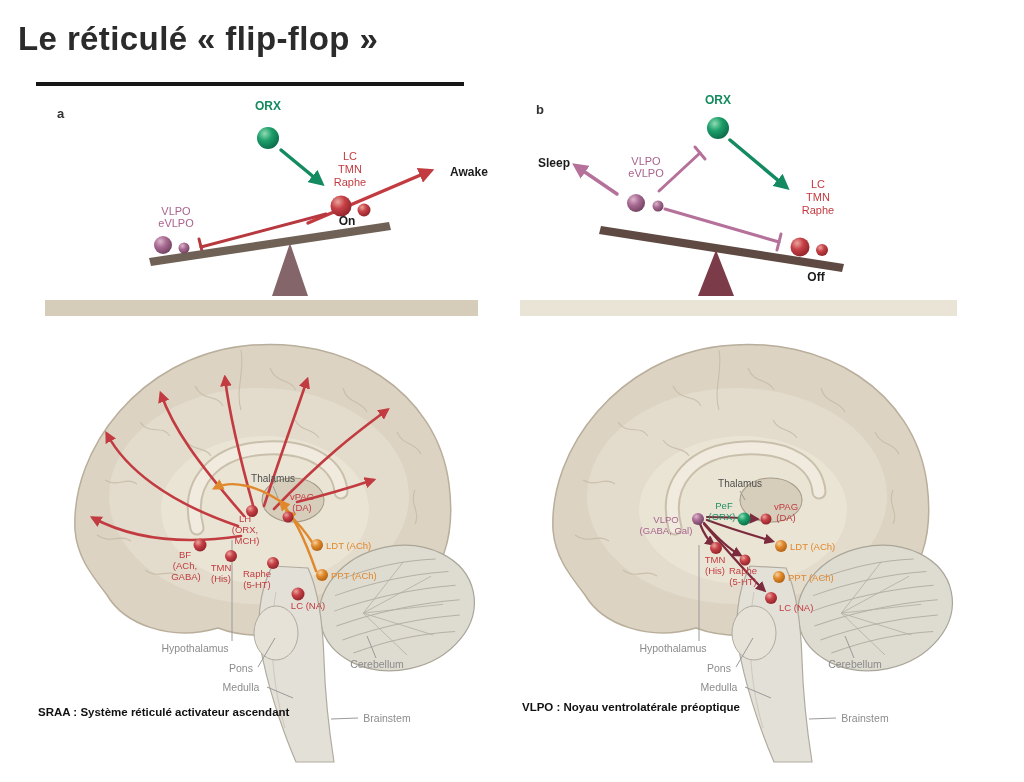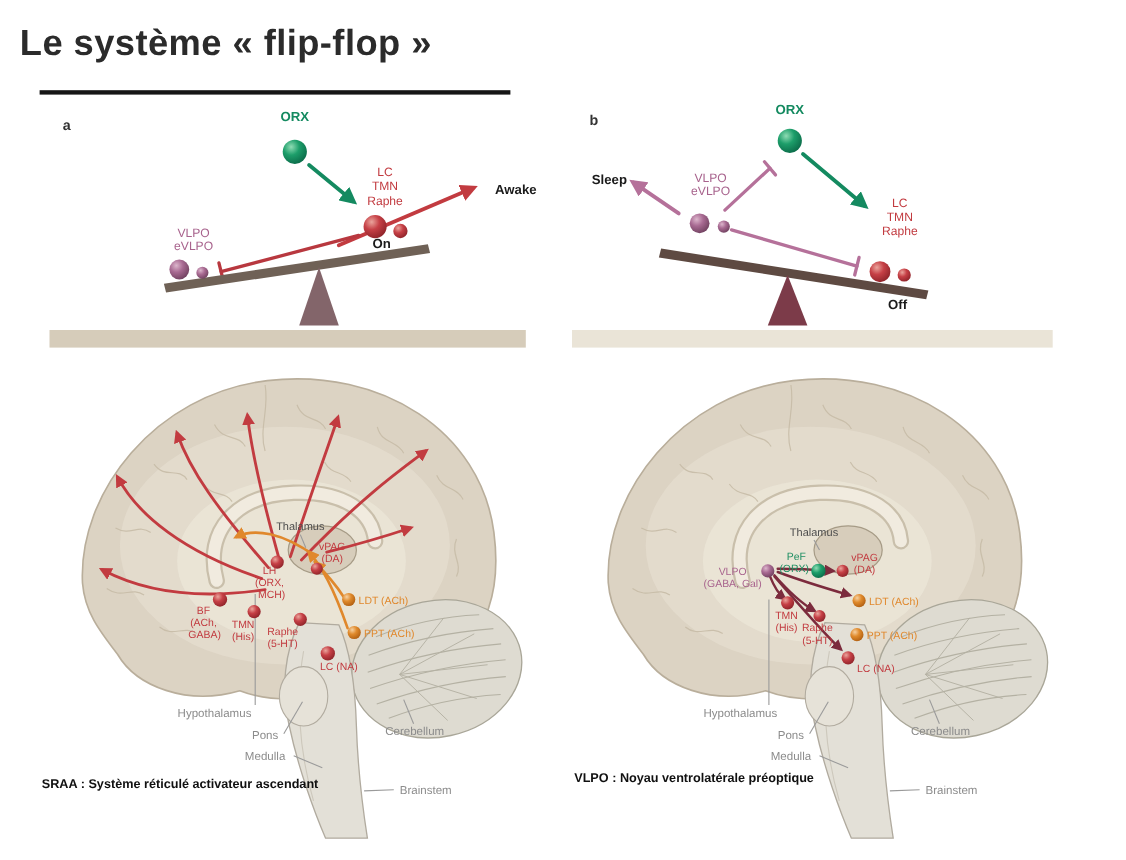--- a/index.html
+++ b/index.html
@@ -20,21 +20,21 @@
   .n-orange { font-size:9.5px; fill:#e0882c; }
   .n-green  { font-size:9.5px; fill:#1f8f63; }
   .n-mauve  { font-size:9.5px; fill:#a8638d; }
   .n-anat   { font-size:10.5px; fill:#8c8c8c; }
   .n-thal   { font-size:10px; fill:#4d4d4d; }
   .f-caption{ font-size:11.5px; font-weight:bold; fill:#101010; }
 </style>
 </head>
 <body>
 
-<h1 class="page-title">Le système « flip-flop »</h1>
+<h1 class="page-title">Le réticulé « flip-flop »</h1>
 <div class="title-rule"></div>
 
 <svg class="fig" width="1024" height="782" viewBox="0 0 1024 782">
   <defs>
     <radialGradient id="gradGreen" cx="35%" cy="30%" r="75%">
       <stop offset="0%" stop-color="#8fdcb4"></stop>
         <stop offset="45%" stop-color="#1d9e6a"></stop>
         <stop offset="100%" stop-color="#0b6b49"></stop>
     </radialGradient>
     <radialGradient id="gradRed" cx="35%" cy="30%" r="75%">

